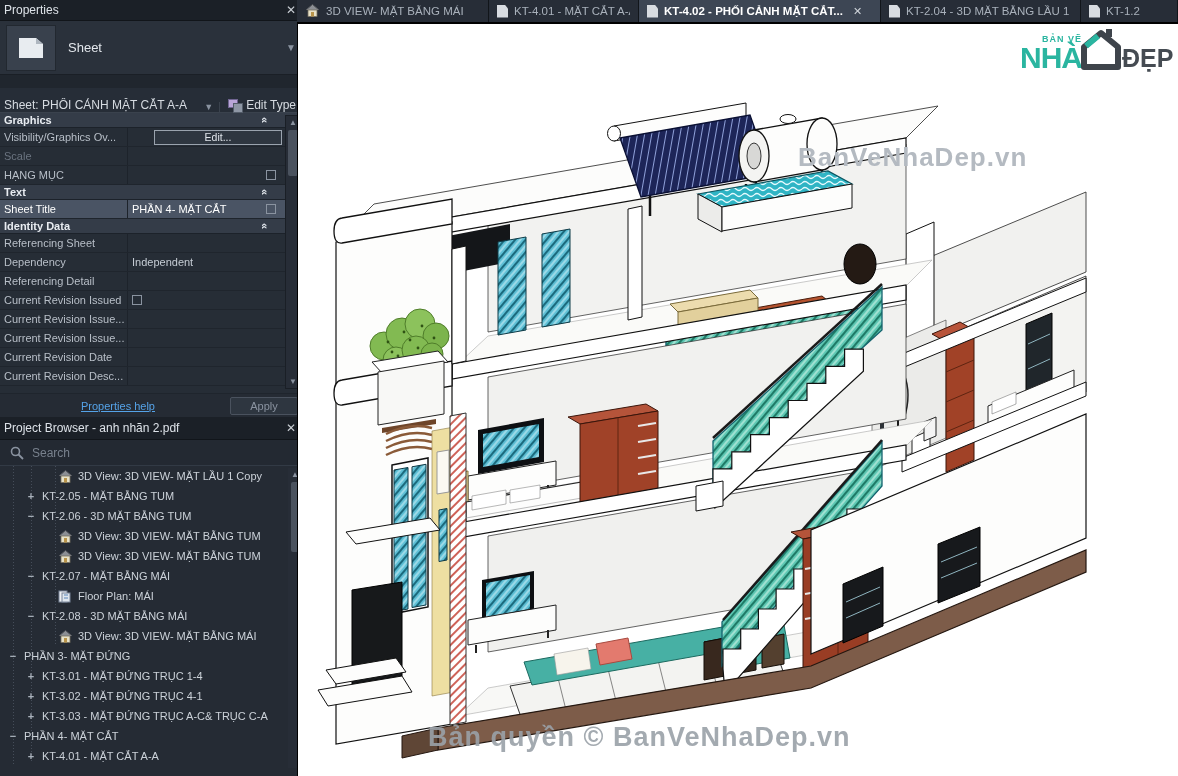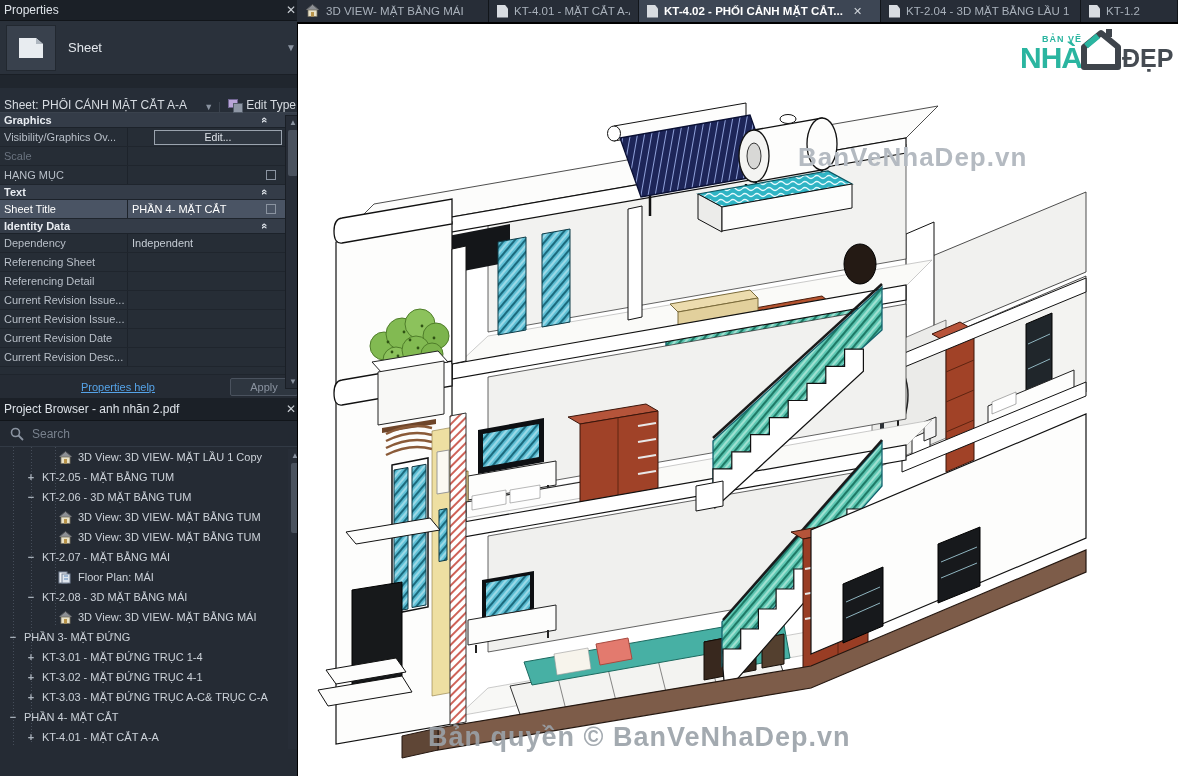--- a/index.html
+++ b/index.html
@@ -156,30 +156,36 @@
             <div class="p-row sel">
               <div class="p-label">Sheet Title</div>
               <div class="p-val">PHẦN 4- MẶT CẮT</div>
               <span class="cb right"></span>
             </div>
             <div class="p-section">
               <span class="s-label">Identity Data</span>
               <span class="chev">«</span>
             </div>
             <div class="p-row">
+              <div class="p-label">Referencing Sheet</div>
+              <div class="p-val"></div>
+            </div>
+            <div class="p-row">
               <div class="p-label">Dependency</div>
               <div class="p-val">Independent</div>
             </div>
             <div class="p-row">
-              <div class="p-label">Referencing Sheet</div>
-              <div class="p-val"></div>
-            </div>
-            <div class="p-row">
               <div class="p-label">Referencing Detail</div>
               <div class="p-val"></div>
+            </div>
+            <div class="p-row">
+              <div class="p-label">Current Revision Issued</div>
+              <div class="p-val">
+                <span class="cb"></span>
+              </div>
             </div>
             <div class="p-row">
               <div class="p-label">Current Revision Issue...</div>
               <div class="p-val"></div>
             </div>
             <div class="p-row">
               <div class="p-label">Current Revision Issue...</div>
               <div class="p-val"></div>
             </div>
             <div class="p-row">

